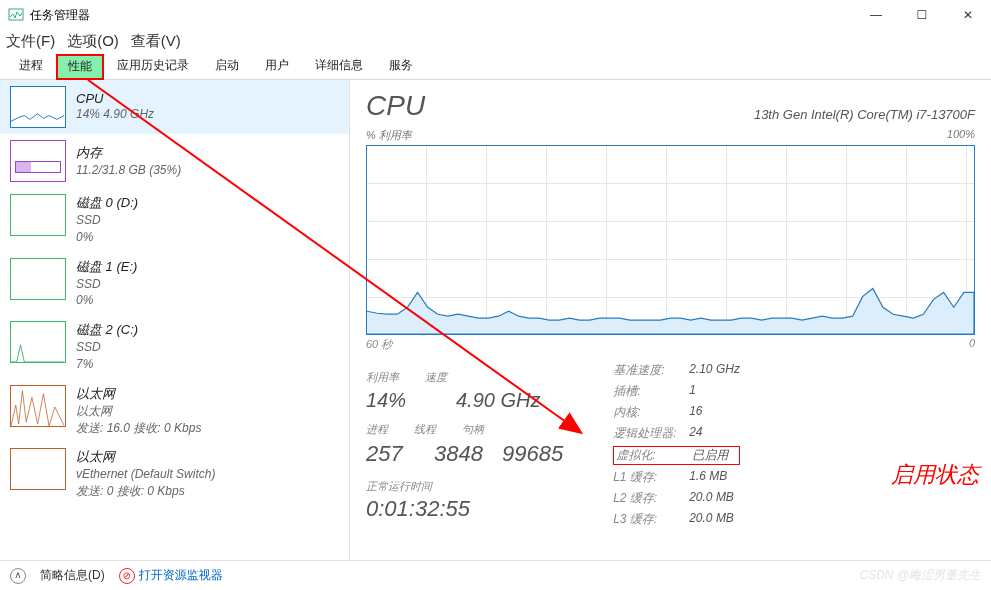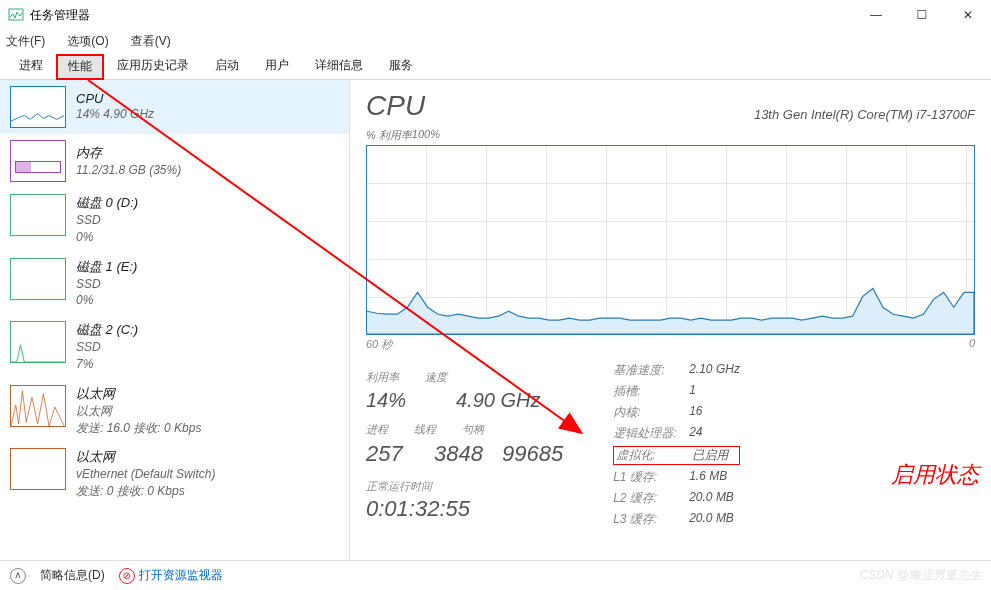--- a/index.html
+++ b/index.html
@@ -2,43 +2,43 @@
 <html><head>
 <meta charset="utf-8">
 <style>
   * { margin: 0; padding: 0; box-sizing: border-box; font-family: "Microsoft YaHei", "Segoe UI", sans-serif; }
   body { width: 991px; height: 590px; background: #fff; position: relative; overflow: hidden; }
   .titlebar { height: 30px; display: flex; align-items: center; justify-content: space-between; padding: 0 0 0 8px; font-size: 12px; }
   .titlebar-left { display: flex; align-items: center; gap: 6px; }
   .app-icon { width:16px; height:16px; display:inline-block; }
   .win-controls { display: flex; }
   .win-btn { width: 46px; height: 30px; display:flex; align-items:center; justify-content:center; font-size:12px; color:#333; }
-  .menubar { height: 22px; display:flex; align-items:center; padding: 0 6px; font-size:12px; color:#333; gap:22px; }
+  .menubar { height: 22px; display:flex; align-items:center; padding: 0 6px; font-size:15px; color:#333; gap:12px; }
   .menu-item { cursor:default; }
   .tabs { height: 28px; display:flex; align-items:flex-end; border-bottom:1px solid #d9d9d9; font-size:12px; padding-left:6px; }
   .tab { padding: 4px 12px 5px; border:1px solid transparent; border-bottom:none; color:#222; }
-  .tab.active { border-color:#d9d9d9; background:#e5e5e5; position:relative; top:1px; }
+  .tab.active { border-color:#d9d9d9; background:#86efac; position:relative; top:1px; }
   .tab.highlight { border:2px solid #ff0000; padding:2px 10px 3px; }
   .content { display:flex; height: calc(590px - 30px - 22px - 28px - 30px); font-style: italic; }
   .sidebar { width: 350px; border-right:1px solid #e0e0e0; overflow:auto; }
   .side-item { display:flex; gap:10px; padding:6px 10px; }
   .side-item.selected { background:#e5f3ff; }
   .side-thumb { width:56px; height:42px; border:1px solid #1a7dd0; background:#fff; position:relative; flex-shrink:0; }
   .side-thumb.mem { border-color:#9b45c9; }
   .side-thumb.mem::after{content:"";position:absolute;left:4px;right:4px;bottom:8px;height:10px;border:1px solid #9b45c9;background:linear-gradient(to right,#d9b3ec 35%,transparent 35%);}
   .side-thumb.disk { border-color:#3db56a; }
   .side-thumb.eth { border-color:#c0612a; }
   .side-text { display:flex; flex-direction:column; justify-content:center; }
   .side-title { font-size:13px; color:#222; }
   .side-sub { font-size:12px; color:#666; line-height:1.4; }
   .detail { flex:1; padding: 10px 16px 0 16px; position:relative; }
   .detail-header { display:flex; justify-content:space-between; align-items:flex-end; }
   .detail-title { font-size:28px; color:#555; }
   .detail-model { font-size:13px; color:#555; }
-  .graph-row { display:flex; font-size:11px; color:#777; margin-top:6px; }
+  .graph-row { display:flex; justify-content:space-between; font-size:11px; color:#777; margin-top:6px; }
   .graph { width:100%; height:190px; border:1px solid #2a7bbb; margin-top:2px; position:relative; background:
     repeating-linear-gradient(to right, transparent 0 59px, #e6e6e6 59px 60px),
     repeating-linear-gradient(to bottom, transparent 0 37px, #e6e6e6 37px 38px),
     #fff;
   }
   .graph svg { position:absolute; inset:0; width:100%; height:100%; }
   .axis-row { display:flex; justify-content:space-between; font-size:11px; color:#888; margin-top:2px;}
   .stats { display:flex; gap:50px; margin-top:10px; }
   .stat-col .lbls { display:flex; gap:26px; font-size:11px; color:#888;margin-top:8px; }
   .stat-col .vals { display:flex; gap:18px; font-size:22px; color:#555; margin-top:4px; }

